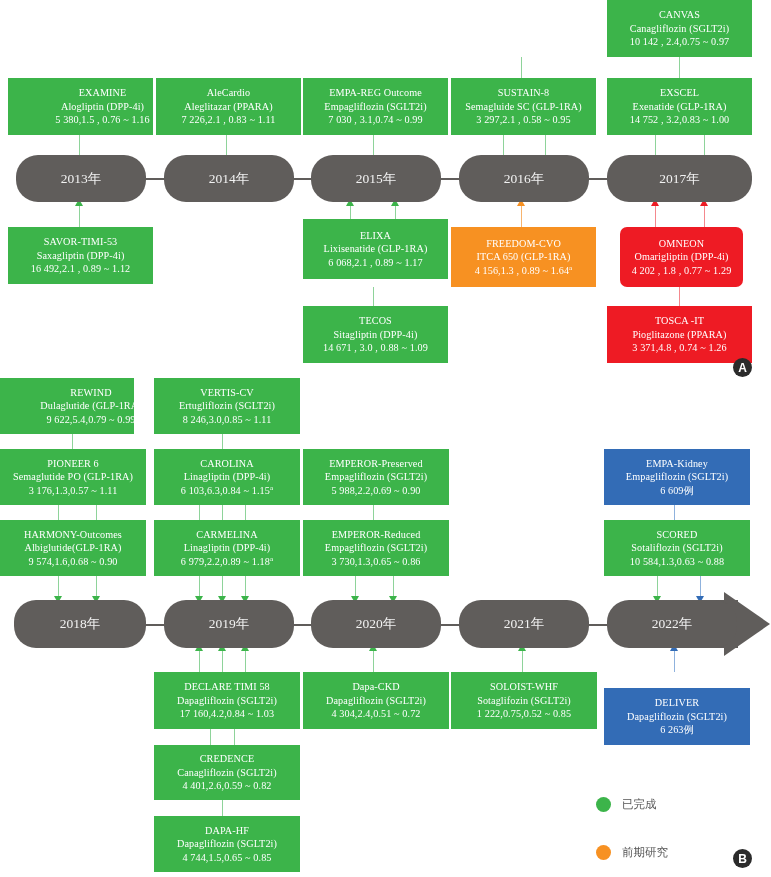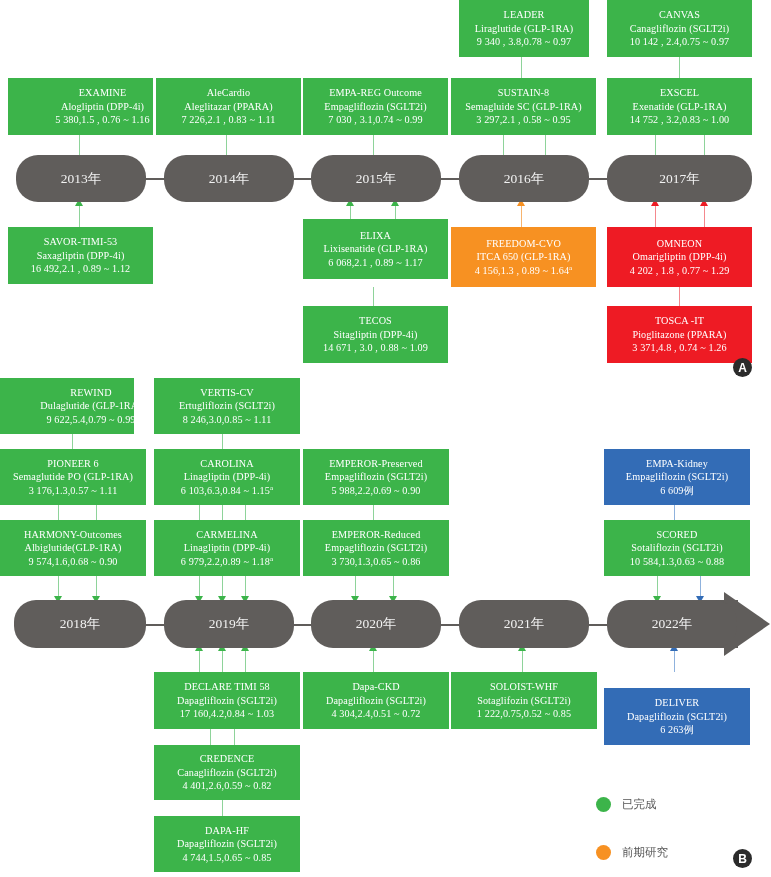--- a/index.html
+++ b/index.html
@@ -166,25 +166,20 @@
   <div class="pill" style="left:311px;top:155px;width:130px;height:47px;">
       <span>2015年</span>
     </div>
   <div class="pill" style="left:459px;top:155px;width:130px;height:47px;">
       <span>2016年</span>
     </div>
   <div class="pill" style="left:607px;top:155px;width:145px;height:47px;">
       <span>2017年</span>
     </div>
 
-  <div class="box green" style="left:459px;top:0px;width:130px;height:57px;">
-    <div class="l1">LEADER</div>
-    <div class="l2">Liraglutide (GLP-1RA)</div>
-    <div class="l3">9 340 , 3.8,0.78 ~ 0.97</div>
-  </div>
   <div class="box green" style="left:607px;top:0px;width:145px;height:57px;">
     <div class="l1">CANVAS</div>
     <div class="l2">Canagliflozin (SGLT2i)</div>
     <div class="l3">10 142 , 2.4,0.75 ~ 0.97</div>
   </div>
 
   <div class="box green" style="left:8px;top:78px;width:145px;height:57px;padding-left:44px;">
     <div class="l1">EXAMINE</div>
     <div class="l2">Alogliptin (DPP-4i)</div>
     <div class="l3">5 380,1.5 , 0.76 ~ 1.16</div>
@@ -223,21 +218,21 @@
   <div class="box green" style="left:303px;top:306px;width:145px;height:57px;">
     <div class="l1">TECOS</div>
     <div class="l2">Sitagliptin (DPP-4i)</div>
     <div class="l3">14 671 , 3.0 , 0.88 ~ 1.09</div>
   </div>
   <div class="box orange" style="left:451px;top:227px;width:145px;height:60px;">
     <div class="l1">FREEDOM-CVO</div>
     <div class="l2">ITCA 650 (GLP-1RA)</div>
     <div class="l3"><span>4 156,1.3 , 0.89 ~ 1.64</span><span class="sup">a</span></div>
   </div>
-  <div class="box red" style="left:607px;top:227px;width:145px;height:60px;">
+  <div class="box red" style="left:620px;top:227px;width:123px;height:60px;border-radius:7px;">
     <div class="l1">OMNEON</div>
     <div class="l2">Omarigliptin (DPP-4i)</div>
     <div class="l3">4 202 , 1.8 , 0.77 ~ 1.29</div>
   </div>
   <div class="box red" style="left:607px;top:306px;width:145px;height:57px;">
     <div class="l1">TOSCA -IT</div>
     <div class="l2">Pioglitazone (PPARA)</div>
     <div class="l3">3 371,4.8 , 0.74 ~ 1.26</div>
   </div>
 

